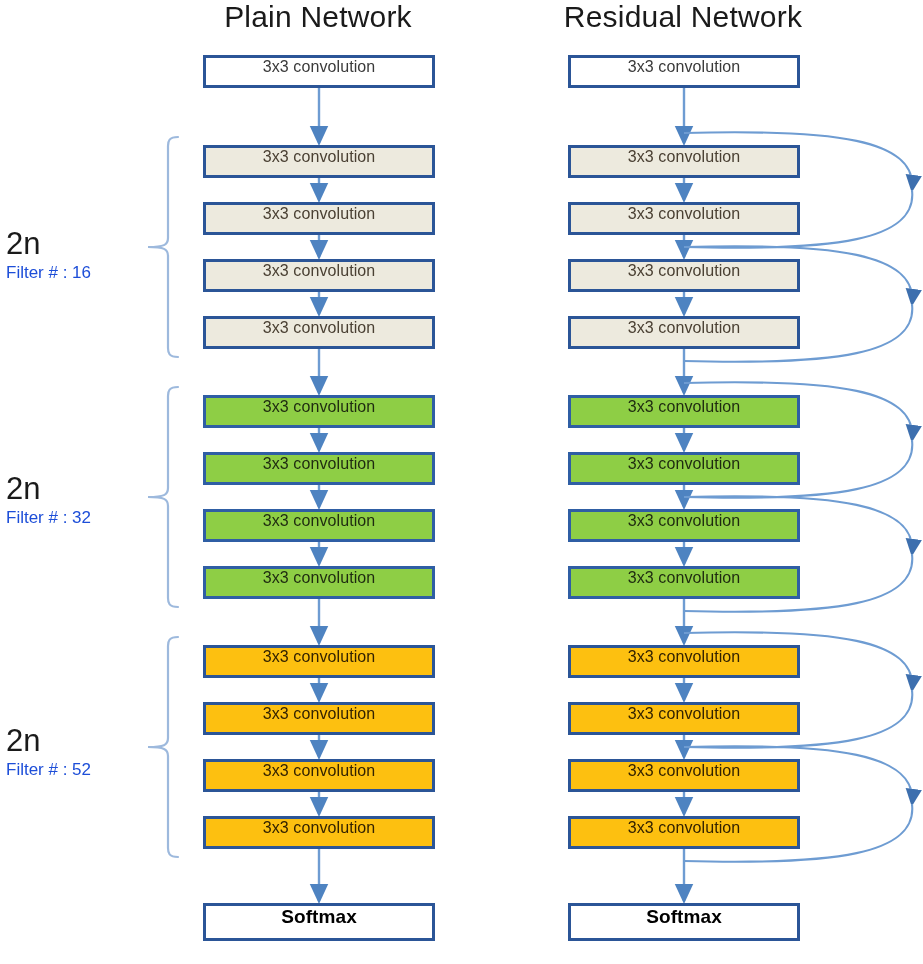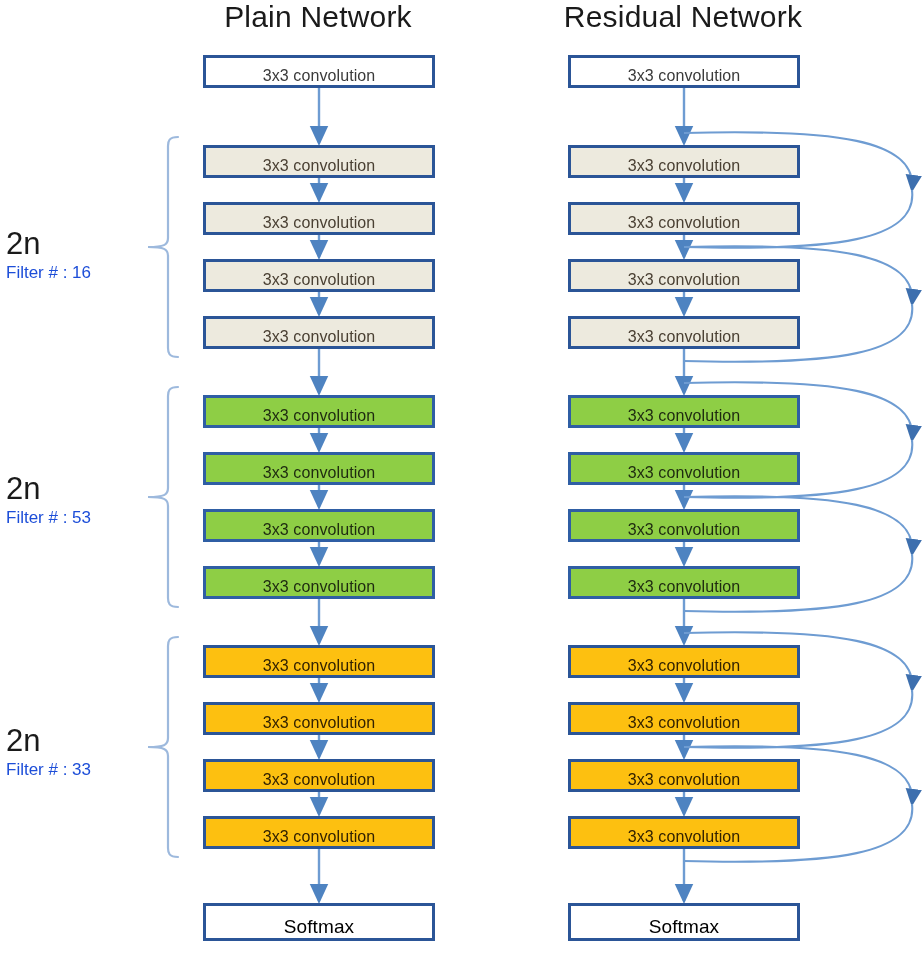--- a/index.html
+++ b/index.html
@@ -19,54 +19,54 @@
     letter-spacing:.2px;
     white-space:nowrap;
     text-align:center;
   }
 
   .block{
     position:absolute;
     box-sizing:border-box;
     border:3px solid #2b5597;
     background:#ffffff;
-    display:flex;align-items:flex-end;justify-content:center;
+    display:flex;align-items:flex-start;justify-content:center;
     font-size:16px;
     color:#3a3a3a;
     letter-spacing:.1px;
     white-space:nowrap;
   }
   .block.gray  {background:#edeade;color:#4a4033;}
   .block.green {background:#8ece45;color:#1e2a10;border-color:#2f5ea4;}
   .block.orange{background:#fdc010;color:#332200;border-color:#2b5597;}
-  .block.softmax{background:#ffffff;color:#000000;font-weight:normal;font-size:19px;}
+  .block.softmax{background:#ffffff;color:#000000;font-weight:bold;font-size:19px;}
 
   .grp-label{position:absolute;white-space:nowrap;margin-top:32px;}
   .grp-n{font-size:31px;color:#1a1a1a;line-height:1;}
   .grp-f{font-size:17px;color:#1d4ed8;line-height:1;margin-top:5px;}
 </style>
 </head>
 <body>
 
 <div id="stage">
 
   <div class="col-title" style="left:525px;top:0px;width:316px;">Residual Network</div>
   <div class="col-title" style="left:160px;top:0px;width:316px;">Plain Network</div>
 
   <div class="grp-label" style="left:6px;top:196px;">
     <div class="grp-n">2n</div>
     <div class="grp-f">Filter # : 16</div>
   </div>
   <div class="grp-label" style="left:6px;top:441px;">
     <div class="grp-n">2n</div>
-    <div class="grp-f">Filter # : 53</div>
+    <div class="grp-f">Filter # : 32</div>
   </div>
   <div class="grp-label" style="left:6px;top:693px;">
     <div class="grp-n">2n</div>
-    <div class="grp-f">Filter # : 33</div>
+    <div class="grp-f">Filter # : 52</div>
   </div>
 
   <svg class="layer" viewBox="0 0 923 964">
     <defs>
       <marker id="ah" markerWidth="9" markerHeight="9" refX="7.2" refY="4.5" orient="auto">
         <path d="M0,0.6 L8.4,4.5 L0,8.4 z" fill="#4e83c1"></path>
       </marker>
       <marker id="ah2" markerWidth="9" markerHeight="9" refX="7.2" refY="4.5" orient="auto">
         <path d="M0,0.6 L8.4,4.5 L0,8.4 z" fill="#3d6fae"></path>
       </marker>

